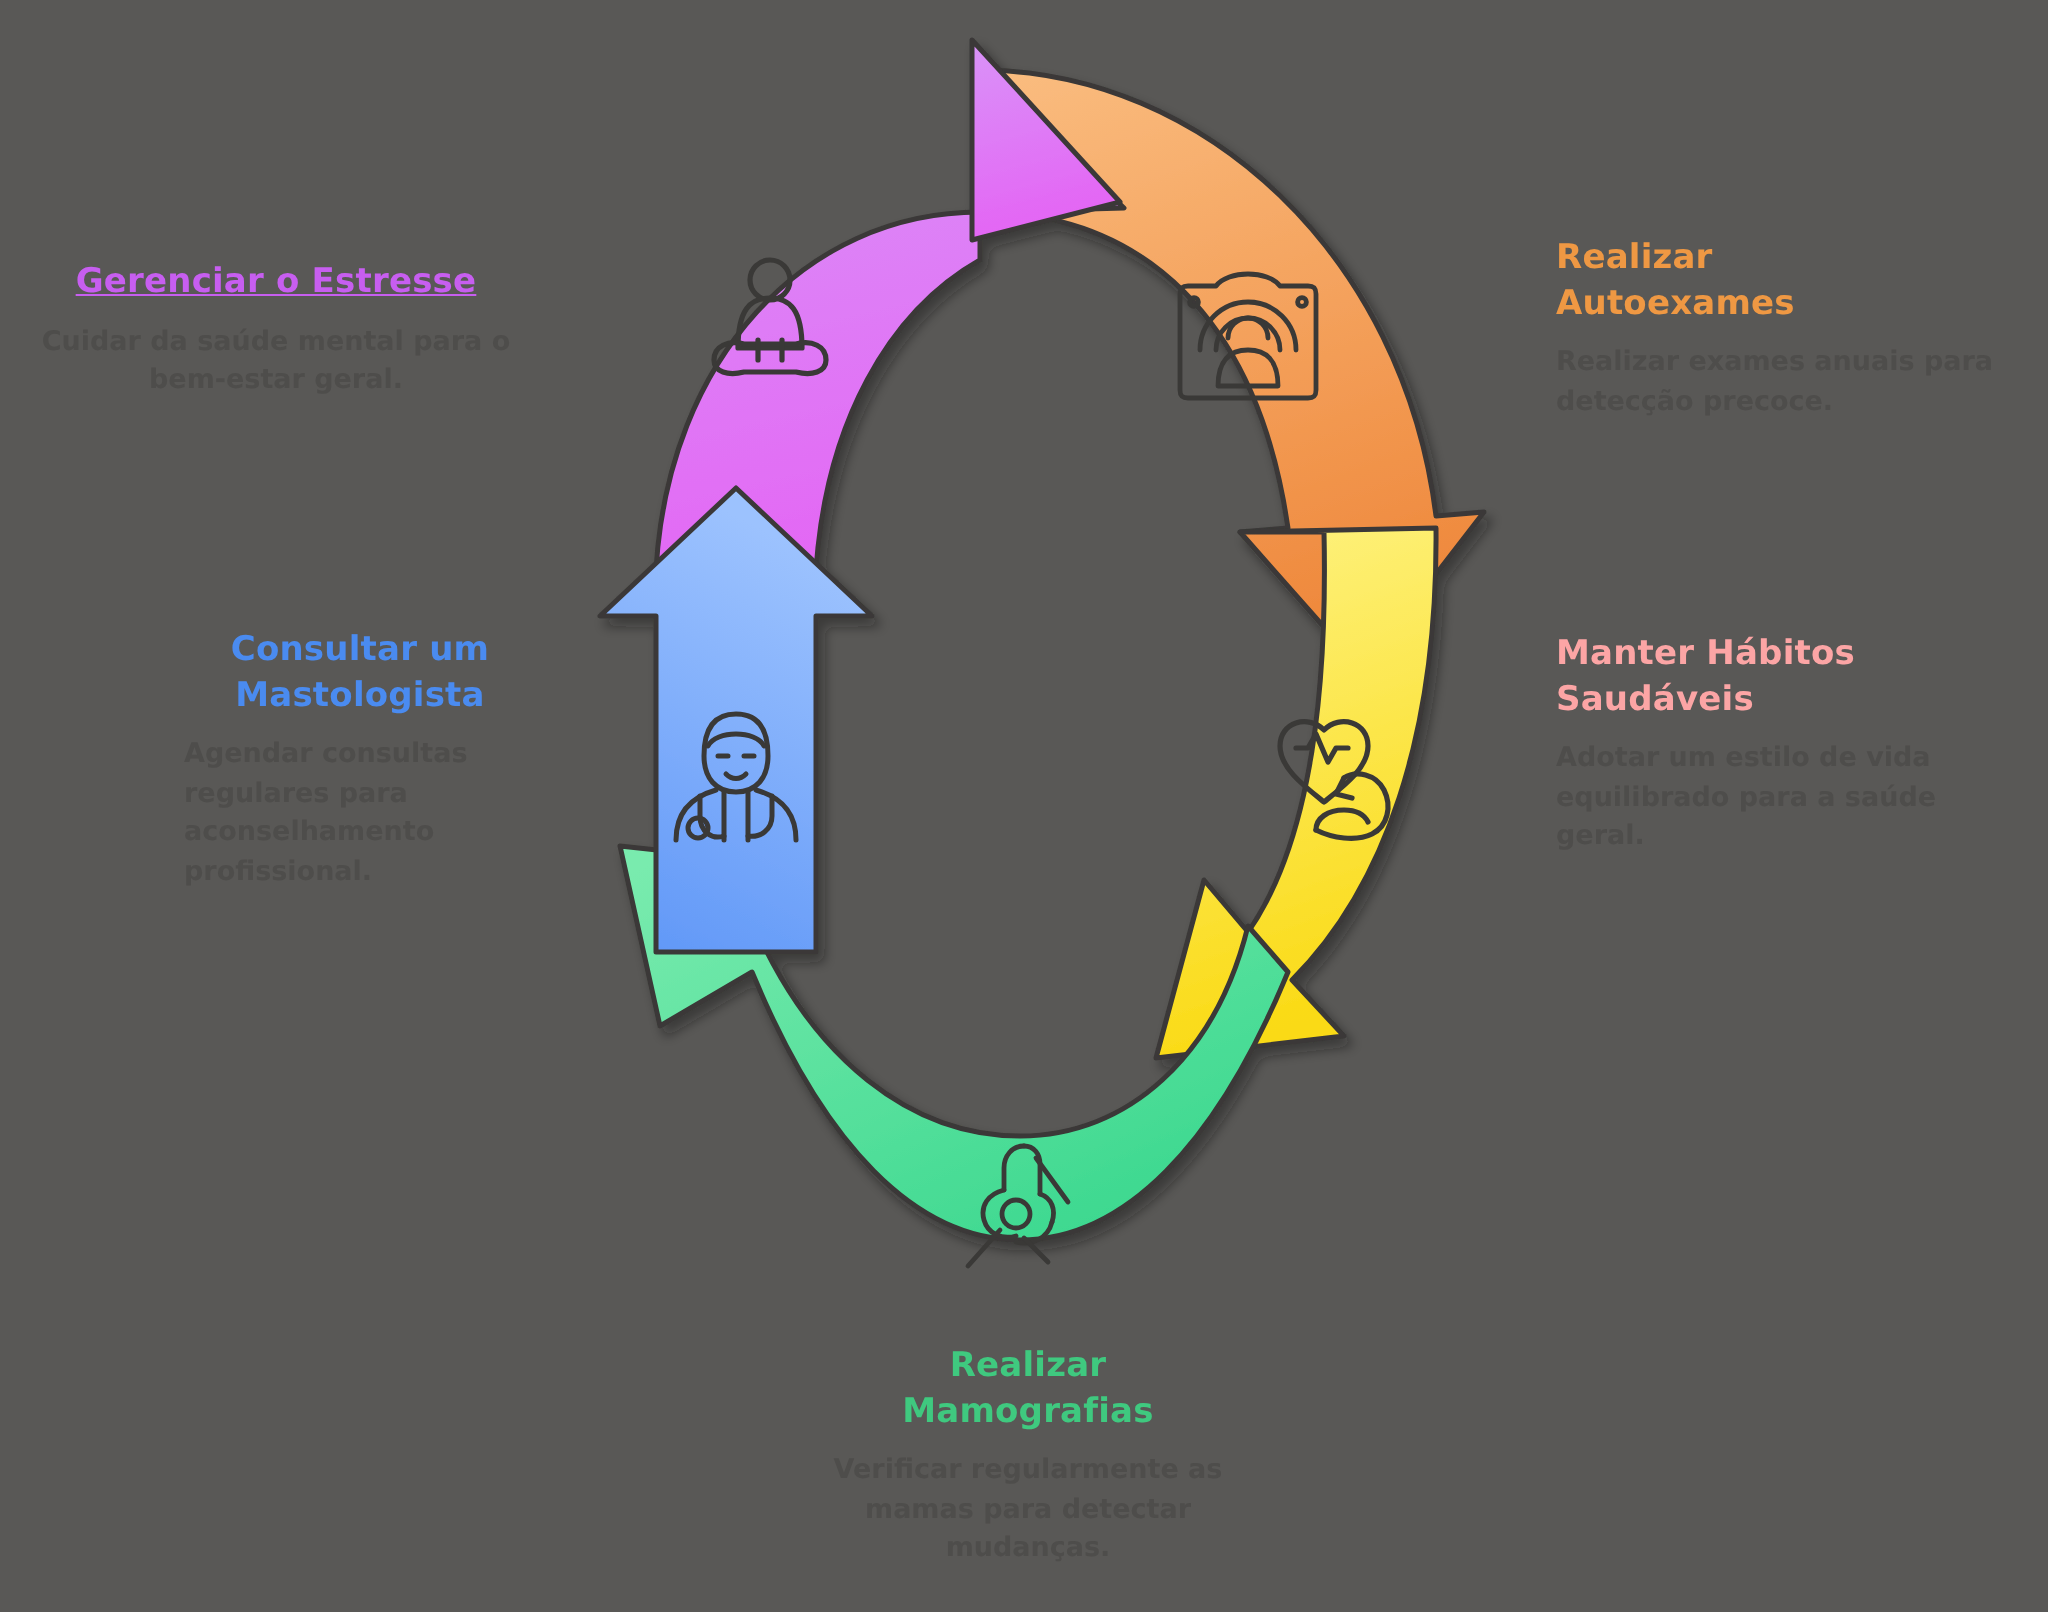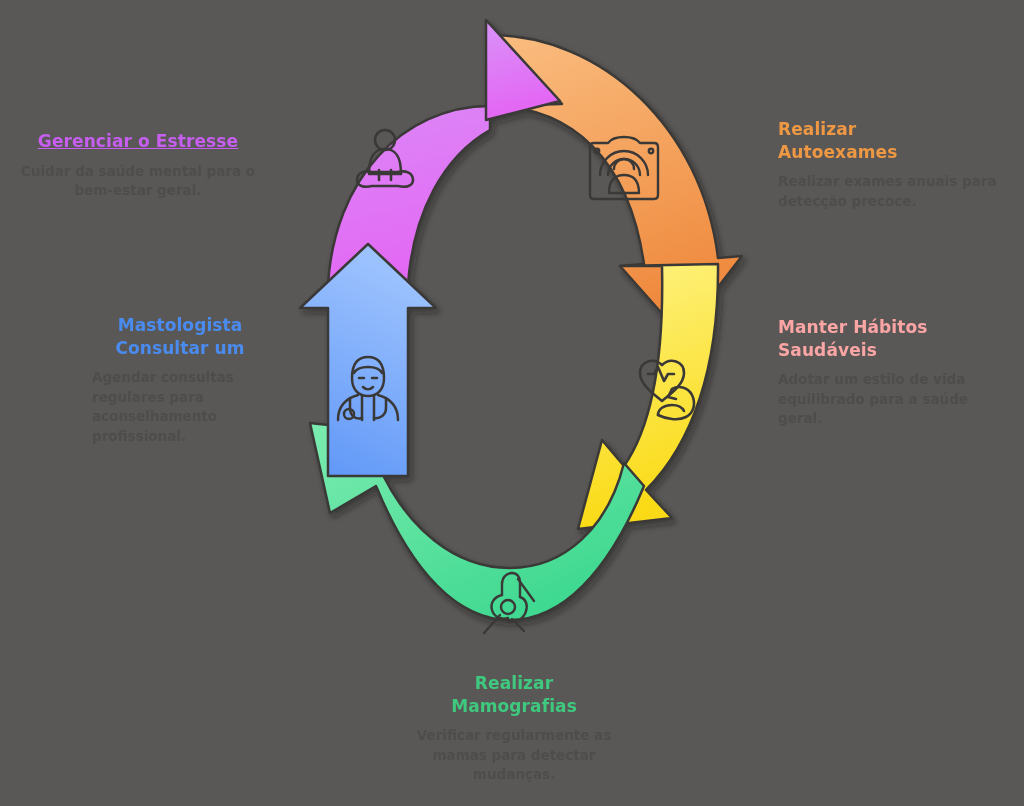--- a/index.html
+++ b/index.html
@@ -221,18 +221,18 @@
     <div class="label-desc">Adotar um estilo de vida equilibrado para a saúde geral.</div>
   </div>
 
   <div class="label-block blk-self">
     <div class="label-title t-green">Realizar</div>
     <div class="label-title t-green">Mamografias</div>
     <div class="label-desc">Verificar regularmente as mamas para detectar mudanças.</div>
   </div>
 
   <div class="label-block blk-doctor">
+    <div class="label-title t-blue">Consultar um</div>
     <div class="label-title t-blue">Mastologista</div>
-    <div class="label-title t-blue">Consultar um</div>
     <div class="label-desc">Agendar consultas regulares para aconselhamento profissional.</div>
   </div>
 
 </div>
 
 </body></html>

